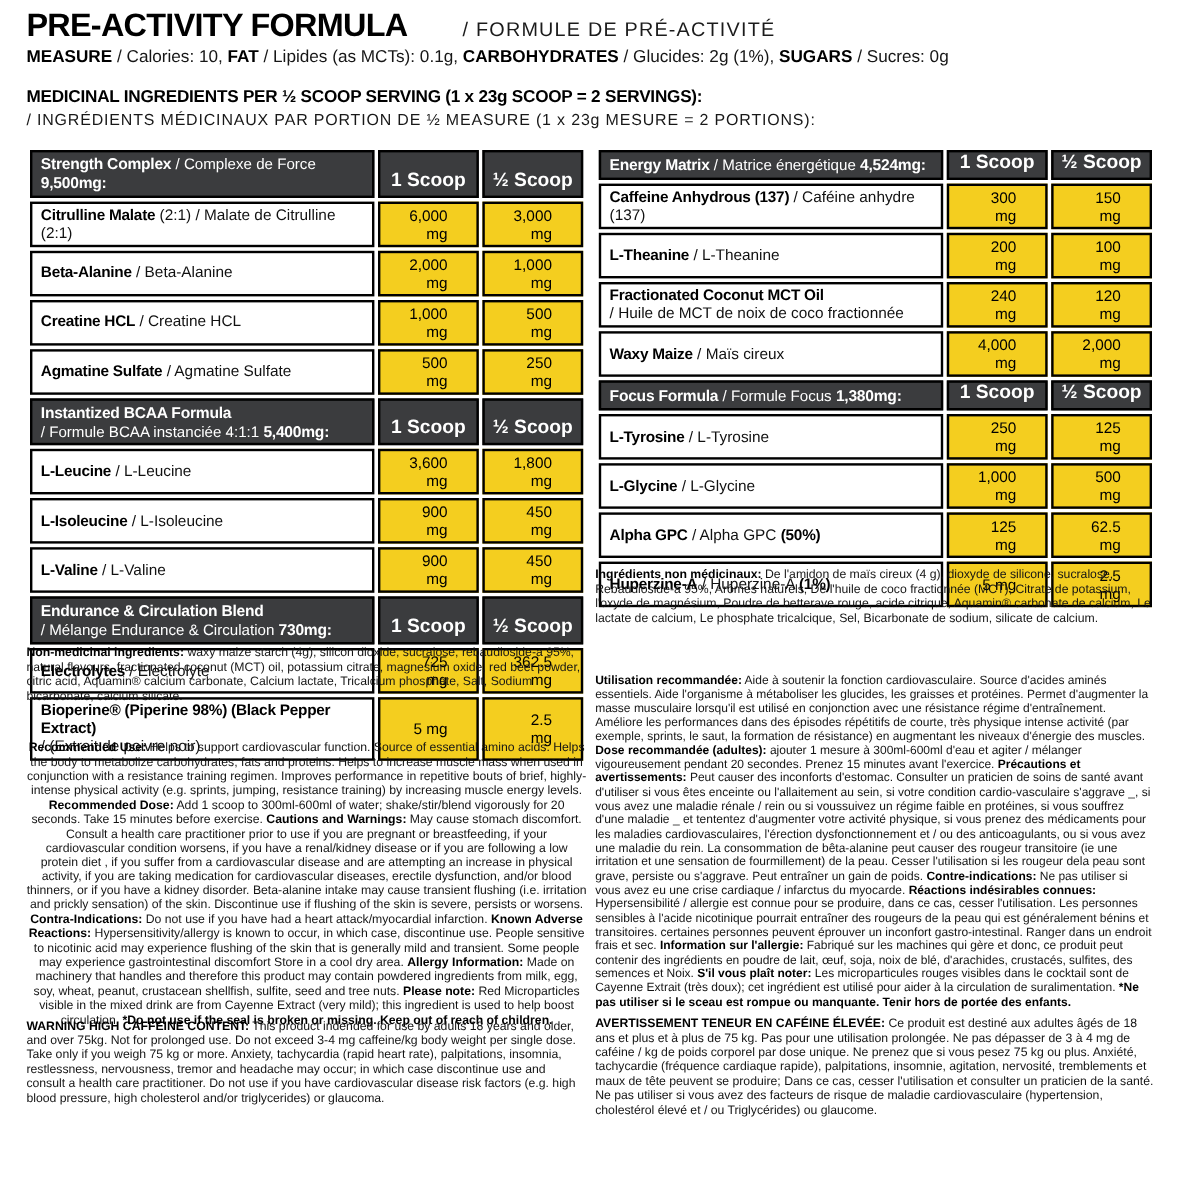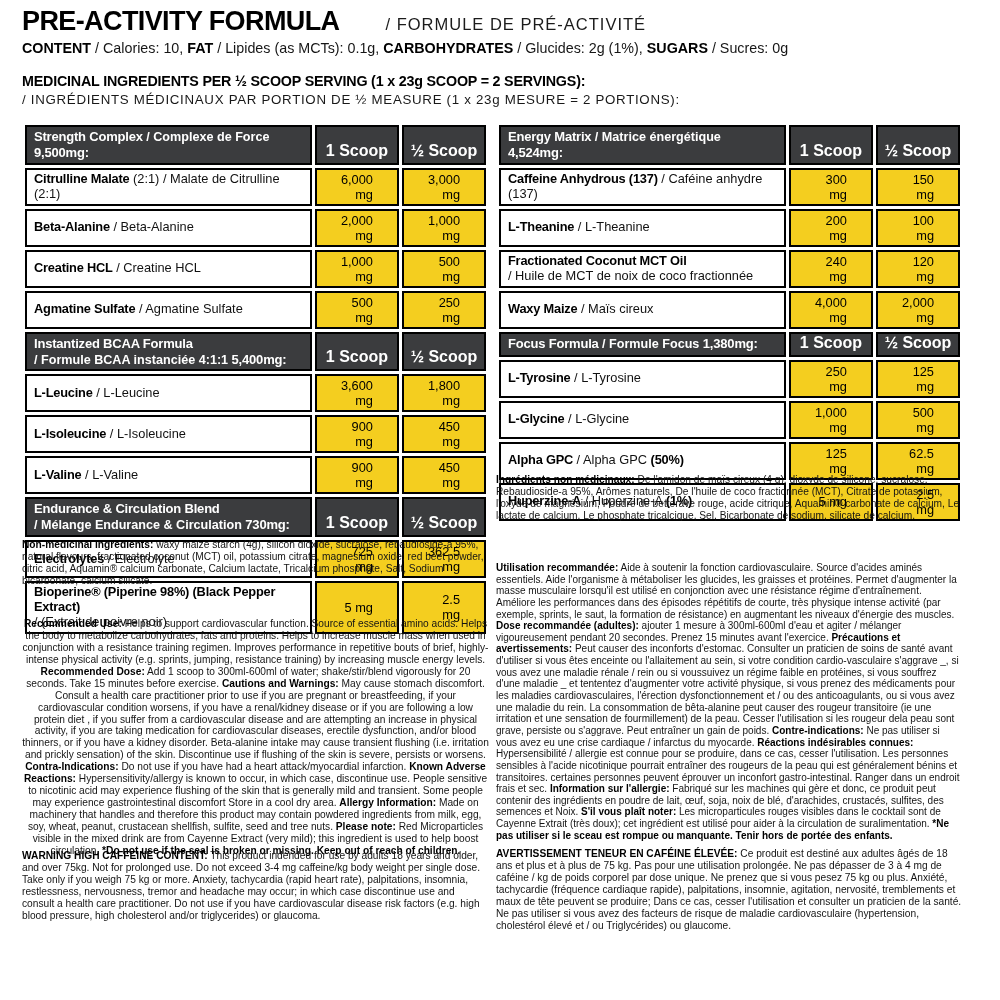--- a/index.html
+++ b/index.html
@@ -29,21 +29,21 @@
   .name-cell { padding:2px 7px; font-size:12.8px; line-height:1.16; background:#fff; }
   .name-cell b { letter-spacing:-0.2px; }
   .name-cell .rest { color:#111; }
   td.sc  { width:64px; text-align:center; }
   td.val { width:64px; background:var(--val-bg,#f4ce1f); text-align:right;
            padding:2px 24px; font-size:12.8px; color:#000; }
   tr.sec td { background:var(--hdr-bg,#3b3c3e); color:#fff; }
   tr.sec td.sc { font-weight:bold; font-size:16px; vertical-align:bottom; padding-bottom:3px; }
   tr.sec .name-cell { background:var(--hdr-bg,#3b3c3e); }
   tr.sec .hdr-en { font-size:13px; }
-  tr.sec .hdr-mid { font-weight:bold; font-size:12.6px; }
+  tr.sec .hdr-mid { font-weight:normal; font-size:12.6px; }
   tr.sec .hdr-amt { font-size:13px;text-align:right; }
   tr.two-line .hdr-line2 { display:block; }
   tr.two-line .rest { display:block; }
 
   
   .para { position:absolute; width:100%; font-size:10.2px; line-height:1.17; color:#141414; }
   .para b { color:#000; }
   .p-left-nonmed  { top:417px; }
   .p-left-usage   { top:496px;text-align:center; }
   .p-left-warn    { top:728px; }
@@ -54,21 +54,21 @@
 </head>
 <body>
 
 <div class="page">
 
   <div class="header">
     <div class="title-row">
       <span class="title-en">PRE-ACTIVITY FORMULA</span>
       <span class="title-fr">/ FORMULE DE PRÉ-ACTIVITÉ</span>
     </div>
-    <div class="nutrition"><b>CONTENT</b><span> / Calories: 10, </span><b>FAT</b><span> / Lipides (as MCTs): 0.1g, </span><b>CARBOHYDRATES</b><span> / Glucides: 2g (1%), </span><b>SUGARS</b><span> / Sucres: 0g</span></div>
+    <div class="nutrition"><b>MEASURE</b><span> / Calories: 10, </span><b>FAT</b><span> / Lipides (as MCTs): 0.1g, </span><b>CARBOHYDRATES</b><span> / Glucides: 2g (1%), </span><b>SUGARS</b><span> / Sucres: 0g</span></div>
     <div class="med-heading">
       <div class="med-line1">MEDICINAL INGREDIENTS PER ½ SCOOP SERVING (1 x 23g SCOOP = 2 SERVINGS):</div>
       <div class="med-line2">/ INGRÉDIENTS MÉDICINAUX PAR PORTION DE ½ MEASURE (1 x 23g MESURE = 2 PORTIONS):</div>
     </div>
   </div>
 
   <div class="col col-left">
     <table class="supp">
       <tbody id="left-tbody">
           <tr class="sec">

